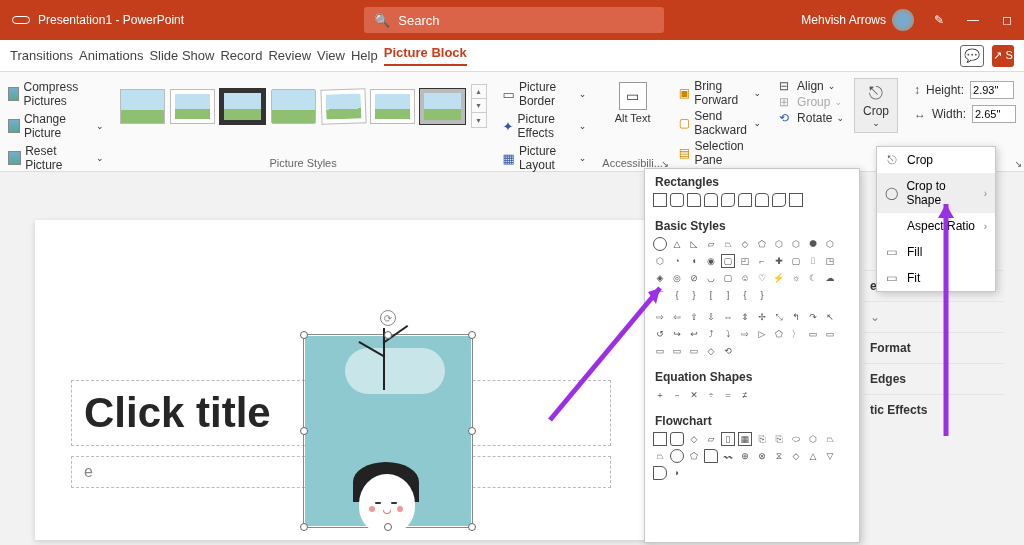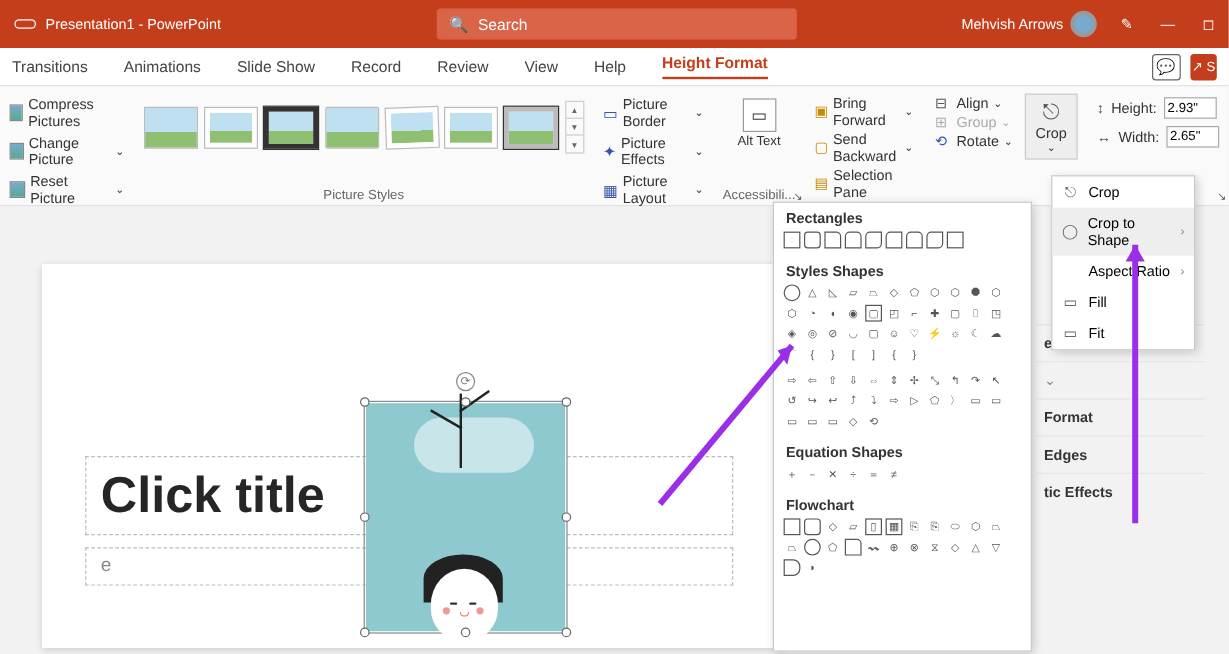--- a/index.html
+++ b/index.html
@@ -5,21 +5,21 @@
   * { box-sizing: border-box; font-family: "Segoe UI", Arial, sans-serif; }
   body { margin: 0; width: 1024px; height: 545px; background: #f0f0f0; overflow: hidden; position: relative; }
   
   .titlebar { height: 40px; background: #c43e1c; display: flex; align-items: center; color: white; font-size: 12px; }
   .titlebar .autosave { width: 18px; height: 8px; border: 1px solid white; border-radius: 4px; margin: 0 8px 0 12px; }
   .titlebar .search { display:flex; align-items:center; margin-left: 180px; width: 300px; height: 26px; background: #d96447; color: #fff; border-radius: 3px; padding: 0 10px; font-size: 13px; gap:8px;}
   .titlebar .user { margin-left: auto; margin-right: 8px; display:flex; align-items:center; gap:6px;}
   .titlebar .avatar { width: 22px; height: 22px; border-radius: 50%; background: radial-gradient(circle,#7ac 40%,#999 60%); }
   .titlebar .winbtn { width: 34px; text-align:center; }
   
-  .tabrow { height: 32px; background: #fff; display: flex; align-items: center; padding: 0 10px; gap: 30px; font-size: 13px; color: #444; border-bottom:1px solid #ddd;}
+  .tabrow { height: 32px; background: #fff; display: flex; align-items: center; padding: 0 10px; gap: 6px; font-size: 13px; color: #444; border-bottom:1px solid #ddd;}
   .tabrow .tab.active { color: #c43e1c; border-bottom: 2px solid #c43e1c; padding-bottom:4px; font-weight:600;}
   .tabrow .right { margin-left:auto; display:flex; gap:8px; align-items:center;}
   .tabrow .combox { width:24px; height:22px; border:1px solid #666; border-radius:3px; display:flex; align-items:center; justify-content:center;}
   .tabrow .sharebtn { width:22px; height:22px; background:#c43e1c; border-radius:3px; color:#fff; display:flex; align-items:center; justify-content:center; font-size:11px;}
   
   .ribbon { height: 100px; background: #fafafa; border-bottom:1px solid #ddd; display:flex; font-size:12px; color:#333; position:relative;}
   .rgroup { border-right: 0px solid #eee; padding: 6px 8px 2px 8px; display:flex; flex-direction:column;}
   .rgroup .label { font-size:11px; color:#666; text-align:center; margin-top:auto; padding-top:2px;}
   .adjust .item { display:flex; align-items:center; gap:4px; padding:2px 0; font-size:12px;}
   .adjust .ico { width:14px; height:14px; background:linear-gradient(#7ac,#5a9); border:1px solid #888;}
@@ -110,21 +110,21 @@
 </div>
 
 <div class="tabrow">
   <span class="tab">Transitions</span>
   <span class="tab">Animations</span>
   <span class="tab">Slide Show</span>
   <span class="tab">Record</span>
   <span class="tab">Review</span>
   <span class="tab">View</span>
   <span class="tab">Help</span>
-  <span class="tab active">Height Format</span>
+  <span class="tab active">Picture Block</span>
   <div class="right">
     <div class="combox">💬</div>
     <div class="sharebtn">↗ S</div>
   </div>
 </div>
 
 <div class="ribbon">
   <div class="rgroup adjust">
     <div class="item">
         <span class="ico"></span>
@@ -317,21 +317,21 @@
     <span class="sh"></span>
     <span class="sh" style="border-radius:3px;"></span>
     <span class="sh" style="border-radius:0 4px 0 0;"></span>
     <span class="sh" style="border-radius:4px 4px 0 0;"></span>
     <span class="sh" style="border-radius:4px 0 4px 0;"></span>
     <span class="sh" style="border-radius:4px 0 0 0;"></span>
     <span class="sh" style="border-radius:4px 4px 0 0;"></span>
     <span class="sh" style="border-radius:4px 0 4px 0;"></span>
     <span class="sh"></span>
   </div>
-  <div class="cat">Styles Shapes</div>
+  <div class="cat">Basic Styles</div>
   <div class="grid">
     <span class="sh round"></span>
     <span class="sh noborder">△</span>
     <span class="sh noborder">◺</span>
     <span class="sh noborder">▱</span>
     <span class="sh noborder">⏢</span>
     <span class="sh noborder">◇</span>
     <span class="sh noborder">⬠</span>
     <span class="sh noborder">⬡</span>
     <span class="sh noborder">⬡</span>

